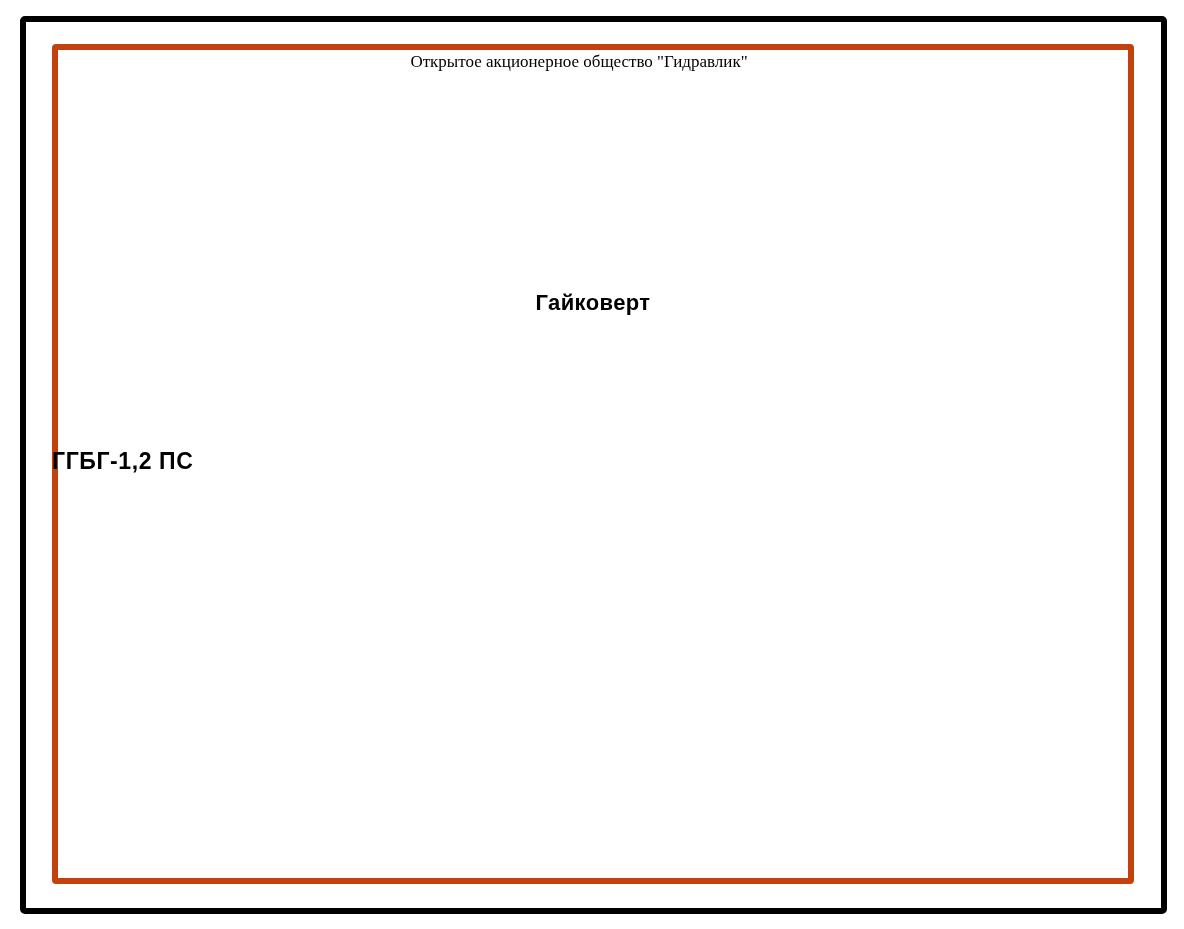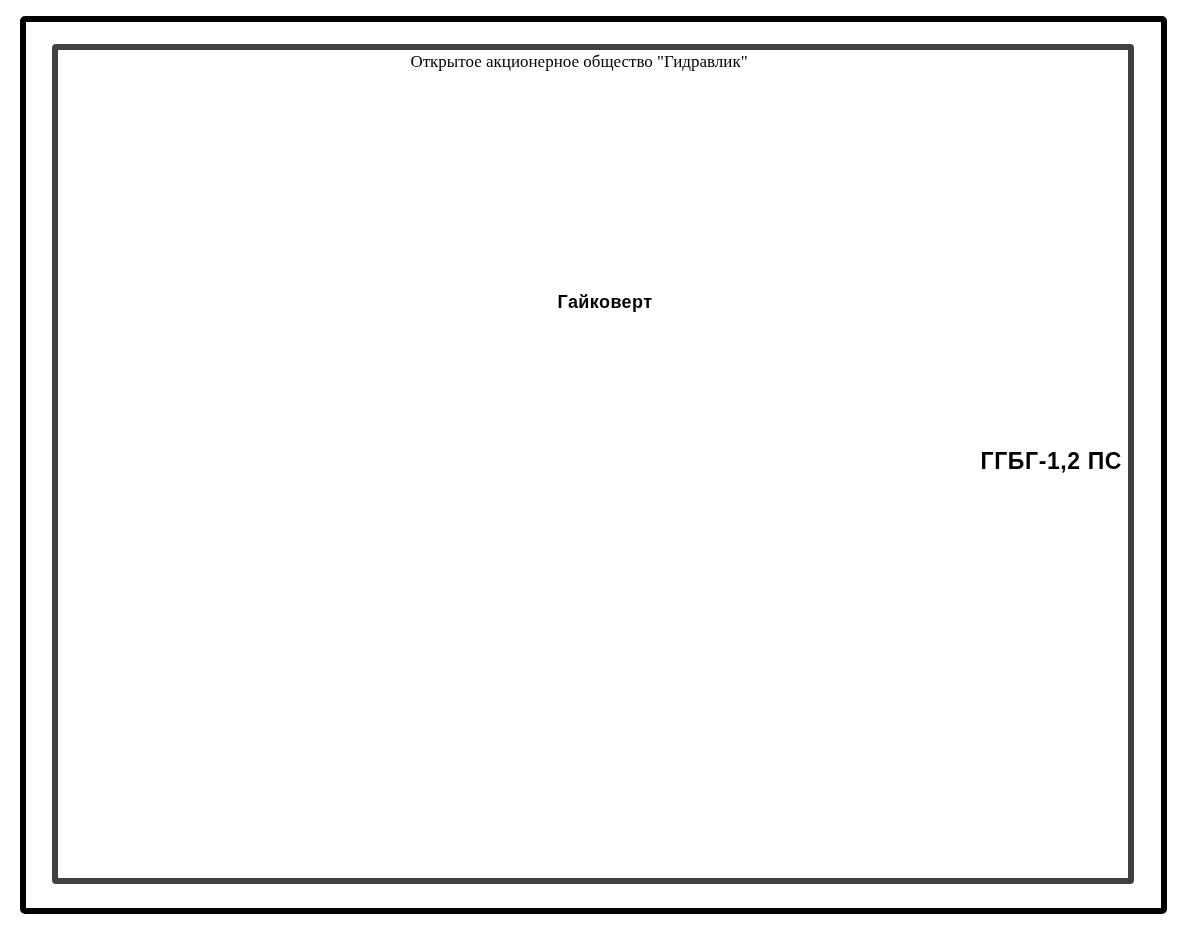--- a/index.html
+++ b/index.html
@@ -33,21 +33,21 @@
     background: transparent;
   }
 
   
   .inner-frame {
     position: absolute;
     left: 52px;
     top: 44px;
     width: 1082px;
     height: 840px;
-    border: 6px solid #404040;
+    border: 6px solid #c2410c;
     border-radius: 4px;
     background: #ffffff;
   }
 
   
   .company-header {
     position: absolute;
     top: 2px;
     left: -14px;
     width: 100%;
@@ -60,33 +60,32 @@
 
   
   .doc-title {
     position: absolute;
     top: 238px;
     left: 0;
     width: 100%;
     text-align: center;
     font-family: "Liberation Sans", sans-serif;
     font-weight: bold;
-    font-size: 18px;
+    font-size: 22px;
     line-height: 29px;
     letter-spacing: 0.4px;
-    margin-left: 12px;
   }
 
   
   .model-line {
     position: absolute;
     top: 397px;
     left: -6px;
     width: 100%;
-    text-align: right;
+    text-align: left;
     font-family: "Liberation Sans", sans-serif;
     font-weight: bold;
     font-size: 23px;
     line-height: 29px;
     letter-spacing: 0.6px;
   }
 
   
   .place-year {
     position: absolute;

